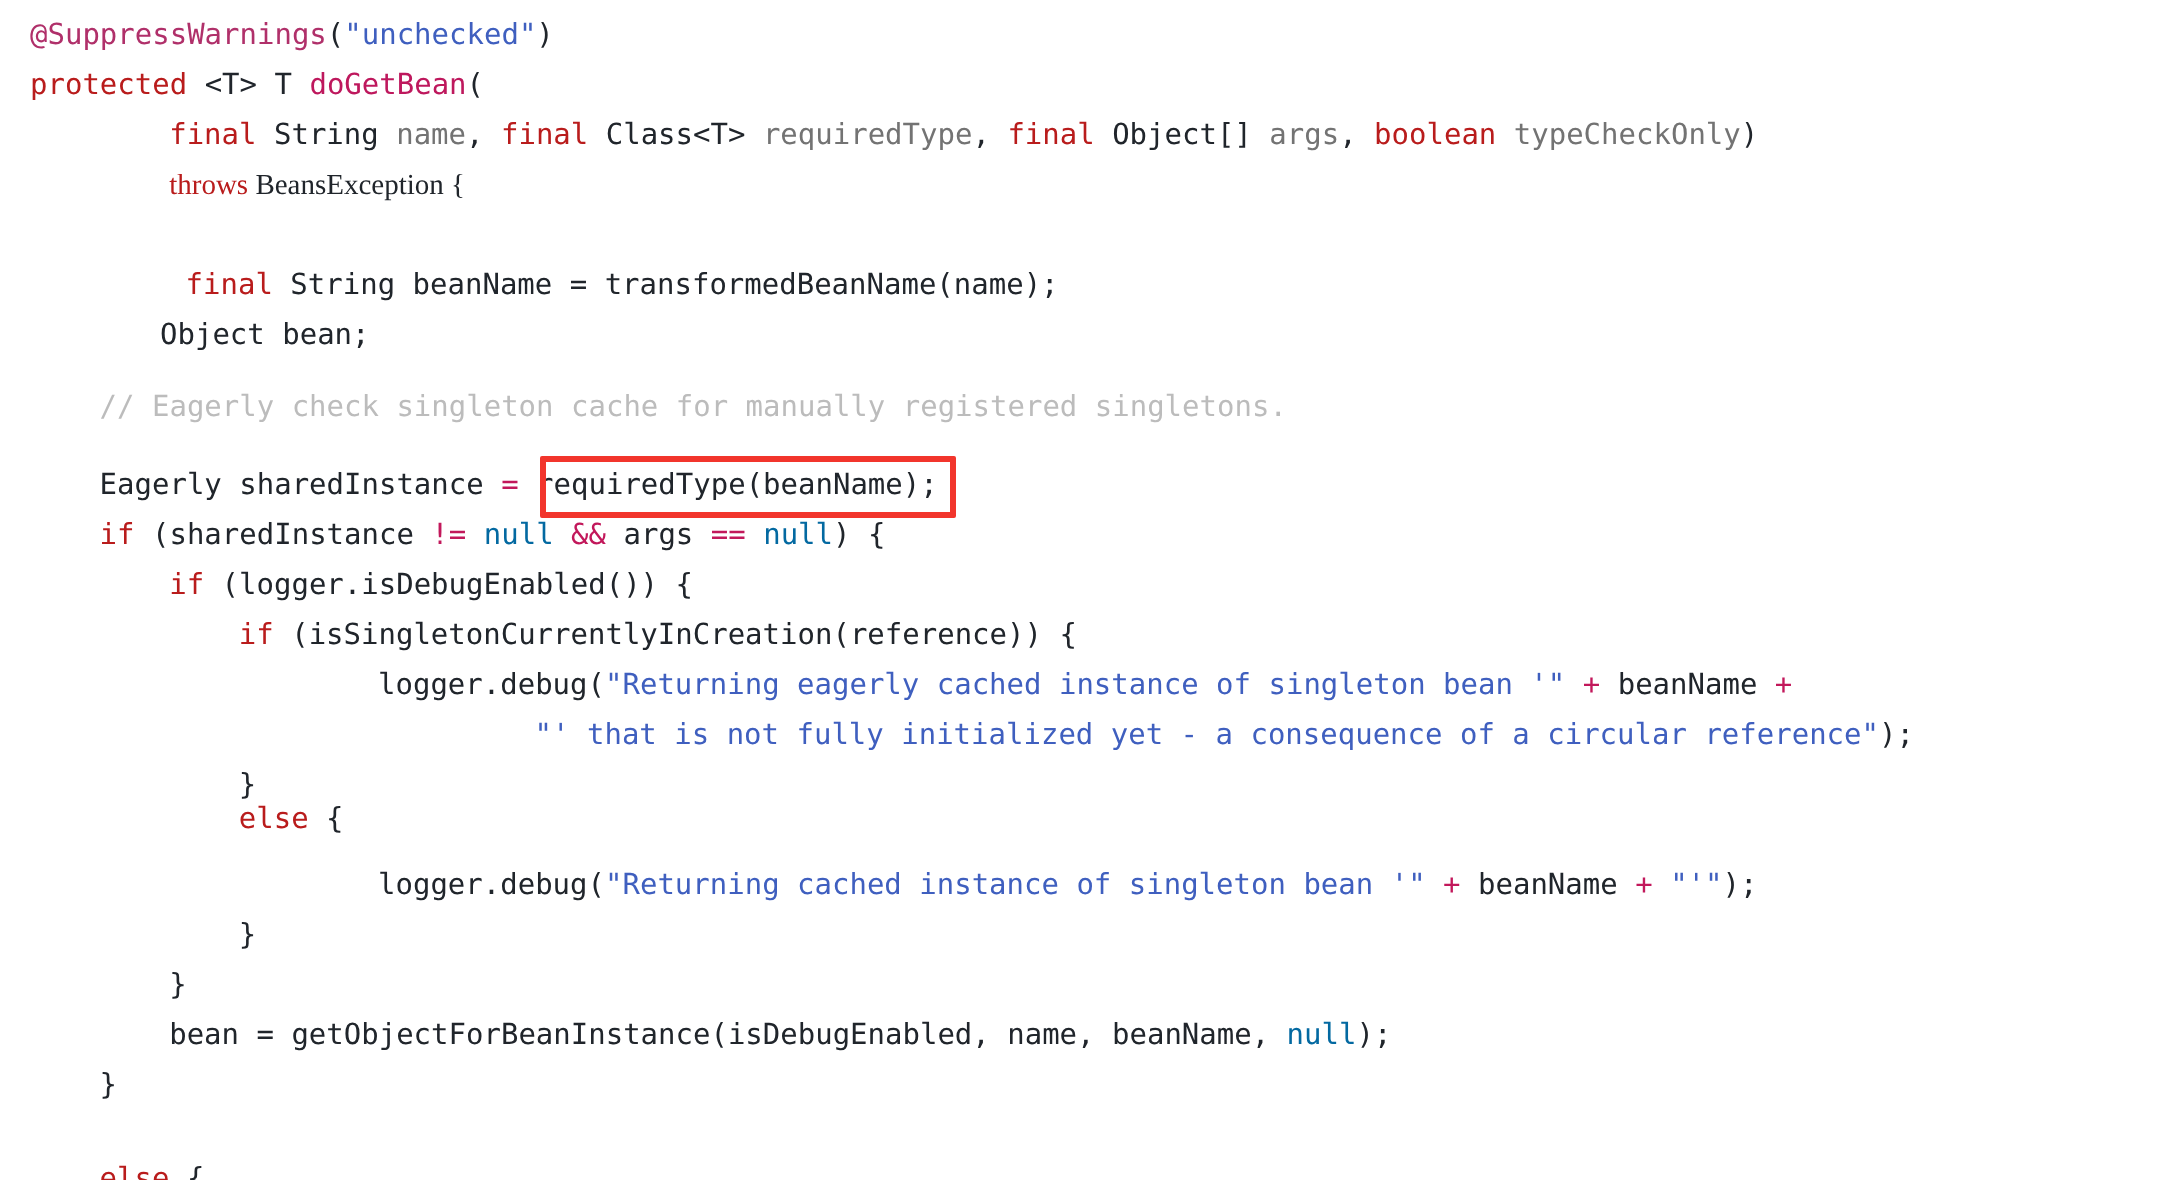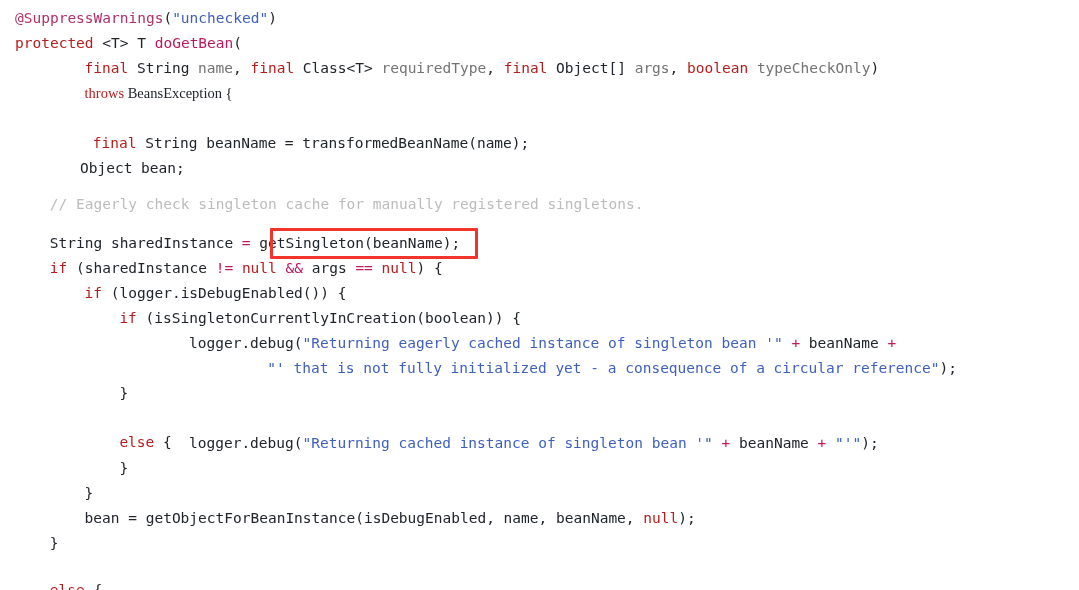--- a/index.html
+++ b/index.html
@@ -29,21 +29,21 @@
     line-height: 18px;
     letter-spacing: 0px;
     color: #20252b;
   }
   
   .tok-kw      { color: #b91c1c; }           
   .tok-ann     { color: #b0306a; margin-top: 36px; }           
   .tok-method  { color: #be185d; }           
   .tok-param   { color: #737373; }           
   .tok-str     { color: #3f5fbf; }           
-  .tok-const   { color: #b91c1c; }           
+  .tok-const   { color: #0369a1; }           
   .tok-op      { color: #c2185b; }           
   .tok-plain   { color: #20252b; }
   .tok-comment { color: #bcbcbc; }
   .tok-generic { color: #20252b; }
 
   #highlight-box {
     position: absolute;
     border: 3px solid #f2352c;
     border-radius: 1px;
     box-sizing: border-box;
@@ -58,28 +58,28 @@
   <div id="code-lines">
       <div class="code-line" style="top: 9px; left: 15px;"><span class="tok-ann">@SuppressWarnings</span><span class="tok-plain">(</span><span class="tok-str">"unchecked"</span><span class="tok-plain">)</span></div>
       <div class="code-line" style="top: 34px; left: 15px;"><span class="tok-kw">protected</span><span class="tok-plain"> </span><span class="tok-generic">&lt;T&gt;</span><span class="tok-plain"> T </span><span class="tok-method">doGetBean</span><span class="tok-plain">(</span></div>
       <div class="code-line" style="top: 59px; left: 84.6px;"><span class="tok-kw">final</span><span class="tok-plain"> String </span><span class="tok-param">name</span><span class="tok-plain">, </span><span class="tok-kw">final</span><span class="tok-plain"> Class&lt;T&gt; </span><span class="tok-param">requiredType</span><span class="tok-plain">, </span><span class="tok-kw">final</span><span class="tok-plain"> Object[] </span><span class="tok-param">args</span><span class="tok-plain">, </span><span class="tok-kw">boolean</span><span class="tok-plain"> </span><span class="tok-param">typeCheckOnly</span><span class="tok-plain">)</span></div>
       <div class="code-line" style="top: 84px; left: 84.6px; font-family: Liberation Serif, serif;"><span class="tok-kw">throws</span><span class="tok-plain"> BeansException {</span></div>
       <div class="code-line" style="top: 109px; left: 15px;">&nbsp;</div>
       <div class="code-line" style="top: 134px; left: 49.8px; margin-left: 43px;"><span class="tok-kw">final</span><span class="tok-plain"> String beanName = transformedBeanName(name);</span></div>
       <div class="code-line" style="top: 159px; left: 42px; margin-left: 38px;"><span class="tok-plain">Object bean;</span></div>
       <div class="code-line" style="top: 184px; left: 15px;">&nbsp;</div>
       <div class="code-line" style="top: 195px; left: 49.8px;"><span class="tok-comment">// Eagerly check singleton cache for manually registered singletons.</span></div>
-      <div class="code-line" style="top: 234px; left: 49.8px;"><span class="tok-plain">String sharedInstance </span><span class="tok-op">=</span><span class="tok-plain"> getSingleton(beanName);</span></div>
+      <div class="code-line" style="top: 234px; left: 49.8px;"><span class="tok-plain">Eagerly sharedInstance </span><span class="tok-op">=</span><span class="tok-plain"> requiredType(beanName);</span></div>
       <div class="code-line" style="top: 259px; left: 49.8px;"><span class="tok-kw">if</span><span class="tok-plain"> (sharedInstance </span><span class="tok-op">!=</span><span class="tok-plain"> </span><span class="tok-const">null</span><span class="tok-plain"> </span><span class="tok-op">&amp;&amp;</span><span class="tok-plain"> args </span><span class="tok-op">==</span><span class="tok-plain"> </span><span class="tok-const">null</span><span class="tok-plain">) {</span></div>
       <div class="code-line" style="top: 284px; left: 84.6px; text-align: center;"><span class="tok-kw">if</span><span class="tok-plain"> (logger.isDebugEnabled()) {</span></div>
-      <div class="code-line" style="top: 309px; left: 119.4px;"><span class="tok-kw">if</span><span class="tok-plain"> (isSingletonCurrentlyInCreation(boolean)) {</span></div>
+      <div class="code-line" style="top: 309px; left: 119.4px;"><span class="tok-kw">if</span><span class="tok-plain"> (isSingletonCurrentlyInCreation(reference)) {</span></div>
       <div class="code-line" style="top: 334px; left: 189px;"><span class="tok-plain">logger.debug(</span><span class="tok-str">"Returning eagerly cached instance of singleton bean '"</span><span class="tok-plain"> </span><span class="tok-op">+</span><span class="tok-plain"> beanName </span><span class="tok-op">+</span></div>
       <div class="code-line" style="top: 359px; left: 267.3px;"><span class="tok-str">"' that is not fully initialized yet - a consequence of a circular reference"</span><span class="tok-plain">);</span></div>
       <div class="code-line" style="top: 384px; left: 119.4px;"><span class="tok-plain">}</span></div>
-      <div class="code-line" style="top: 433px; left: 119.4px;"><span class="tok-kw">else</span><span class="tok-plain"> {</span></div>
+      <div class="code-line" style="top: 401px; left: 119.4px;"><span class="tok-kw">else</span><span class="tok-plain"> {</span></div>
       <div class="code-line" style="top: 434px; left: 189px;"><span class="tok-plain">logger.debug(</span><span class="tok-str">"Returning cached instance of singleton bean '"</span><span class="tok-plain"> </span><span class="tok-op">+</span><span class="tok-plain"> beanName </span><span class="tok-op">+</span><span class="tok-plain"> </span><span class="tok-str">"'"</span><span class="tok-plain">);</span></div>
       <div class="code-line" style="top: 459px; left: 119.4px;"><span class="tok-plain">}</span></div>
       <div class="code-line" style="top: 484px; left: 84.6px;"><span class="tok-plain">}</span></div>
       <div class="code-line" style="top: 509px; left: 84.6px;"><span class="tok-plain">bean = getObjectForBeanInstance(isDebugEnabled, name, beanName, </span><span class="tok-const">null</span><span class="tok-plain">);</span></div>
       <div class="code-line" style="top: 534px; left: 49.8px;"><span class="tok-plain">}</span></div>
       <div class="code-line" style="top: 559px; left: 15px;">&nbsp;</div>
       <div class="code-line" style="top: 581px; left: 49.8px;"><span class="tok-kw">else</span><span class="tok-plain"> {</span></div>
     </div>
   <div id="highlight-box" style="left: 270px; top: 228px; width: 208px; height: 31px; border-color: rgb(242, 53, 44); border-width: 3px;"></div>
 </div>

